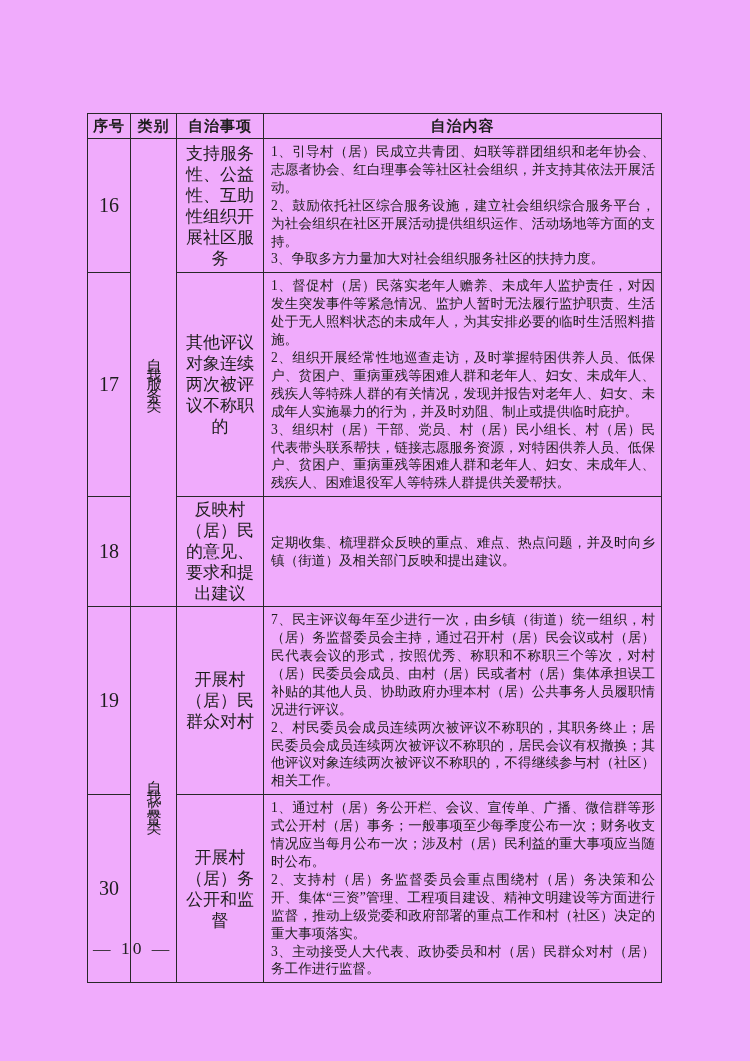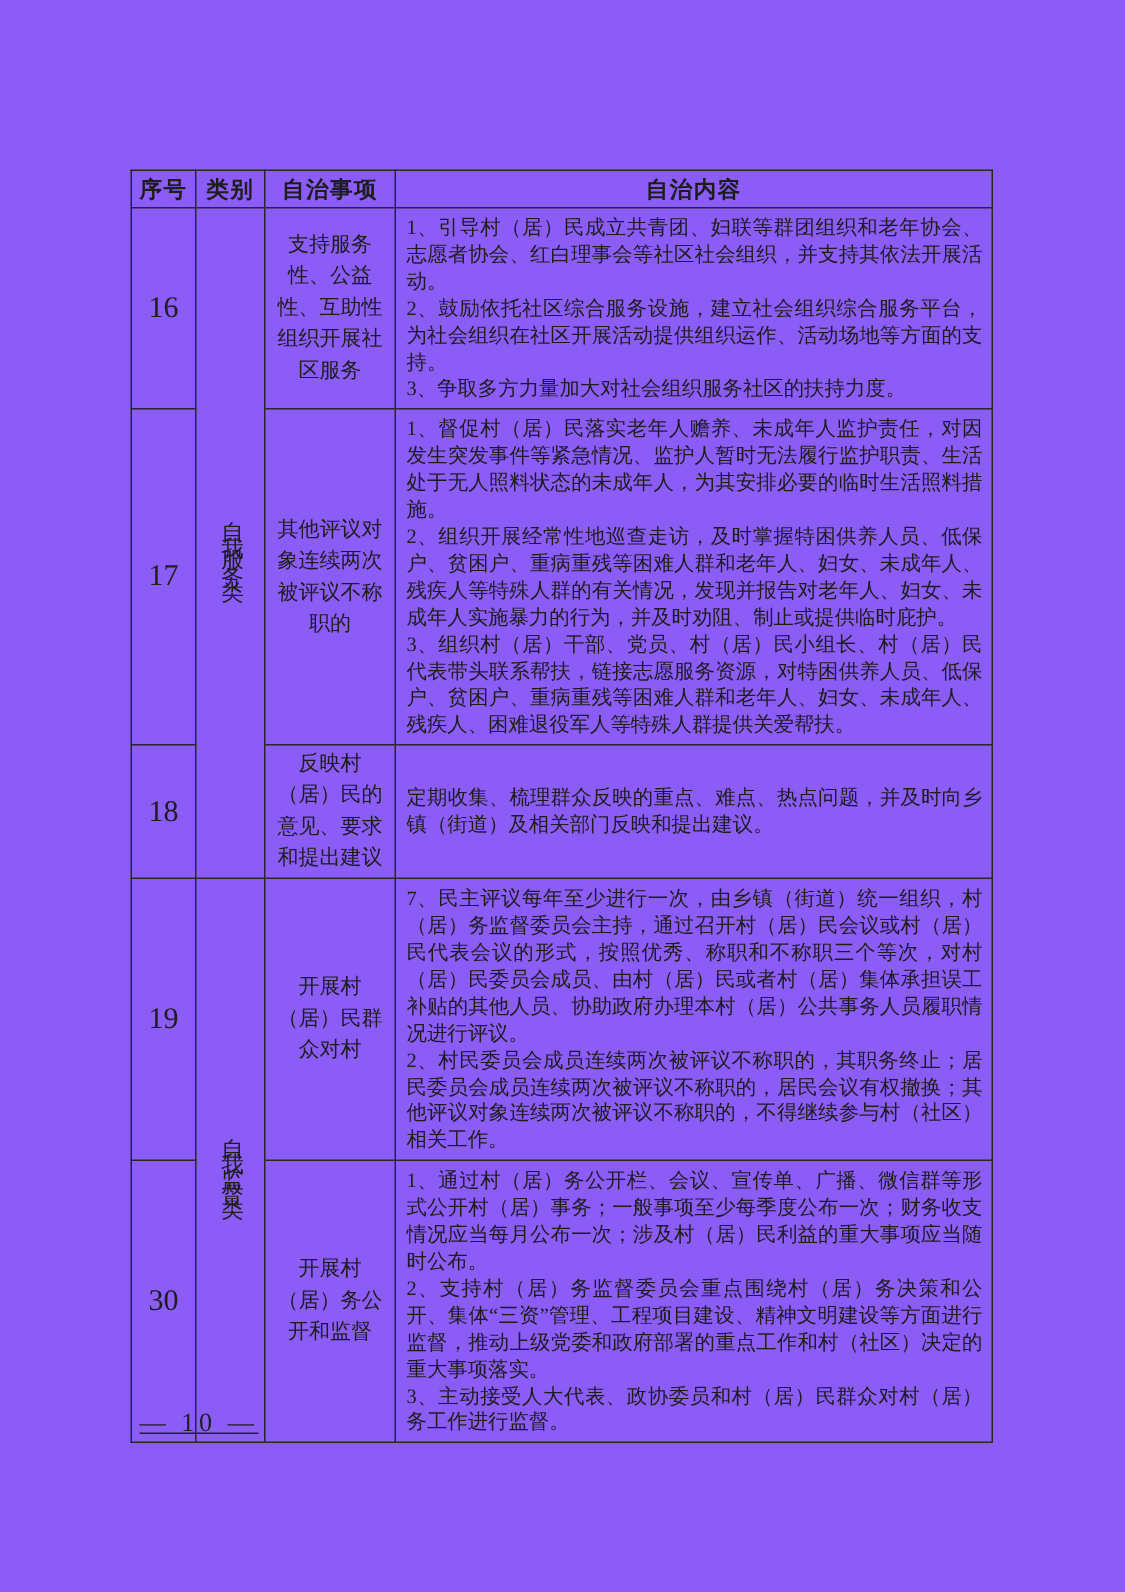--- a/index.html
+++ b/index.html
@@ -11,21 +11,21 @@
     position: relative;
     width: 750px;
     height: 1061px;
     font-family: "Liberation Serif", "DejaVu Serif", serif;
     color: #1d1d1d;
     overflow: hidden;
   }
   .doc-page {
     position: absolute;
     inset: 0;
-    background: #8b5cf6;
+    background: #f0abfc;
   }
   table.doc-table {
     position: absolute;
     left: 87px;
     top: 113px;
     width: 574px;
     border-collapse: collapse;
     table-layout: fixed;
   }
   table.doc-table td, table.doc-table th {
@@ -50,39 +50,38 @@
   td.cat-cell .vtext {
     display: inline-block;
     writing-mode: vertical-rl;
     text-orientation: upright;
     font-size: 15px;
     letter-spacing: 10px;
     line-height: 1;
   }
   td.item-cell {
     text-align: center;
-    font-size: 14px;
+    font-size: 17px;
     line-height: 21px;
     padding: 2px 3px;
   }
   td.content-cell {
     font-size: 13.6px;
     line-height: 17.9px;
     padding: 4px 6px 4px 7px;
     text-align: justify;
     white-space: pre-line;
   }
   .page-number {
     position: absolute;
     left: 93px;
     top: 938px;
     font-size: 17.5px;
     letter-spacing: 3px;
     color: #222222;
-    text-decoration: underline;
   }
 </style>
 </head>
 <body>
 
 <div class="doc-page">
 
   <table class="doc-table">
     <colgroup>
       <col style="width:43px">

